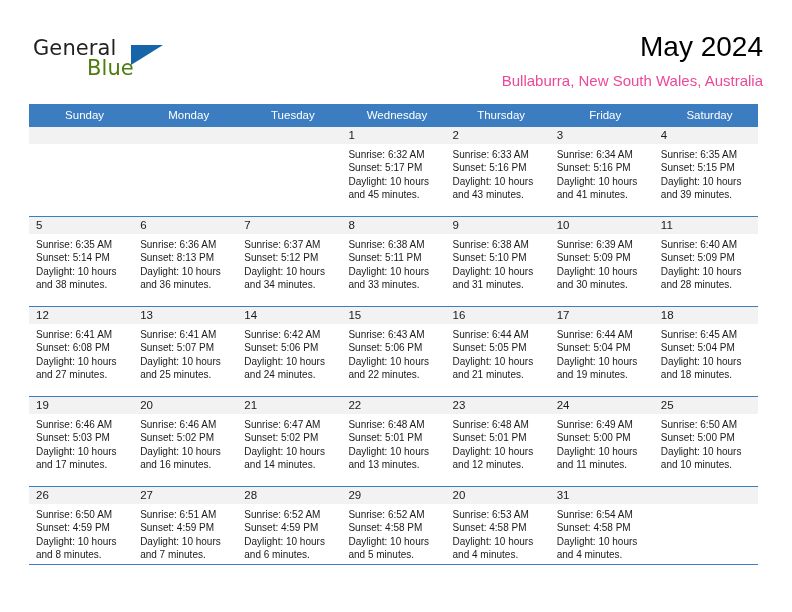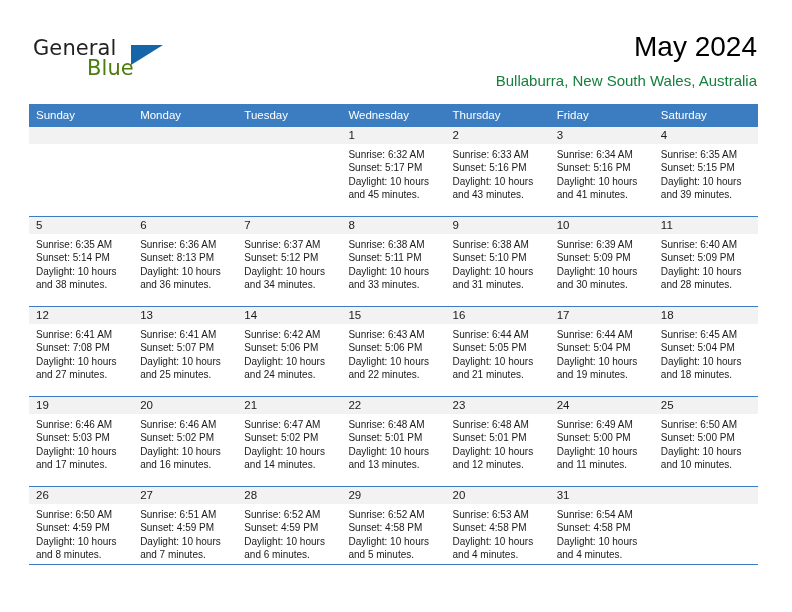--- a/index.html
+++ b/index.html
@@ -59,54 +59,54 @@
     left: 98px;
     top: 9px;
     width: 0;
     height: 0;
     border-left: 32px solid #1565a8;
     border-bottom: 20px solid transparent;
   }
 
   .title-block {
     position: absolute;
-    right: 35px;
+    right: 29px;
     top: 30px;
     text-align: right;
   }
   .cal-title {
     font-size: 28px;
     font-weight: normal;
     color: #000000;
     line-height: 34px;
     white-space: nowrap;
   }
   .cal-subtitle {
     margin-top: 8px;
     font-size: 15px;
-    color: #15803d;
+    color: #ec4899;
     line-height: 18px;
     white-space: nowrap;
   }
 
   
   .calendar {
     position: absolute;
     left: 29px;
     top: 104px;
     width: 729px;
     border-collapse: collapse;
     table-layout: fixed;
   }
   .calendar th {
     background: #3b7dc0;
     color: #ffffff;
     font-size: 11.5px;
     font-weight: normal;
-    text-align: left;
+    text-align: center;
     padding: 5px 0 5px 7px;
     height: 12px;
     line-height: 13px;
   }
   .calendar td {
     vertical-align: top;
     padding: 0;
     width: 104.14px;
     height: 89px;
     background: #ffffff;
@@ -319,21 +319,21 @@
               </div>
             </div>
           </td>
         </tr>
         <tr class="week-row">
           <td>
             <div class="daycell">
               <div class="daynum-band">12</div>
               <div class="details">
                 <div>Sunrise: 6:41 AM</div>
-                <div>Sunset: 7:08 PM</div>
+                <div>Sunset: 6:08 PM</div>
                 <div>Daylight: 10 hours</div>
                 <div>and 27 minutes.</div>
               </div>
             </div>
           </td>
           <td>
             <div class="daycell">
               <div class="daynum-band">13</div>
               <div class="details">
                 <div>Sunrise: 6:41 AM</div>

